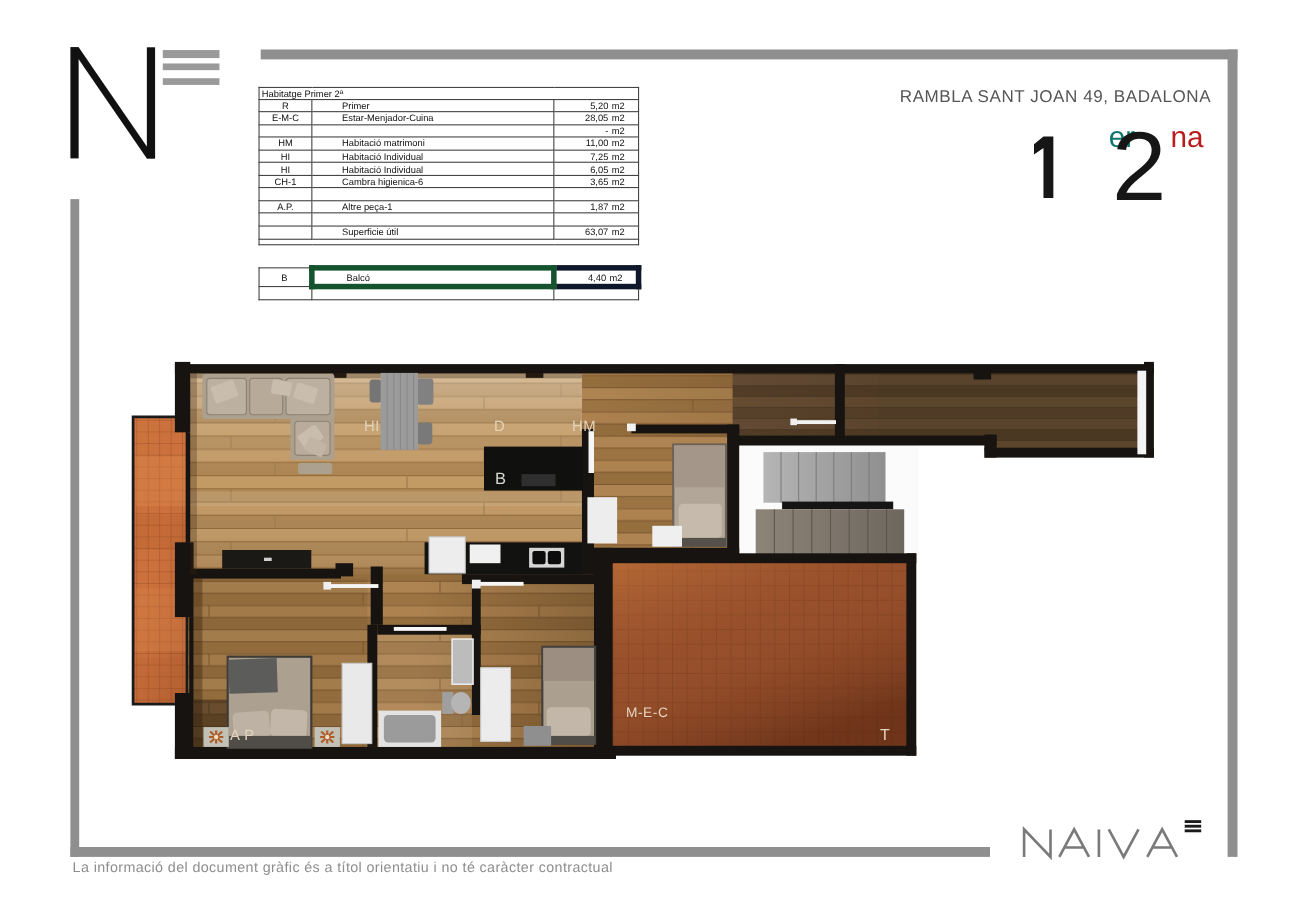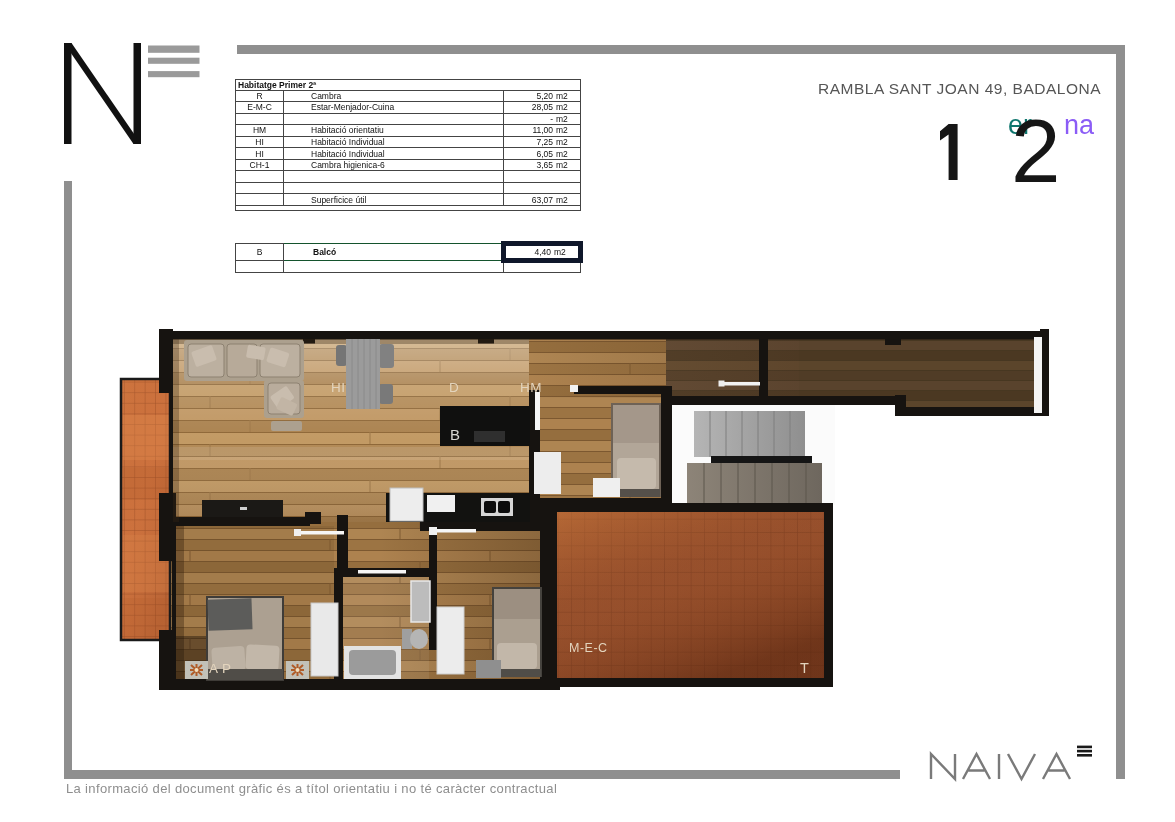--- a/index.html
+++ b/index.html
@@ -39,50 +39,50 @@
 </svg>
 
 <div class="abs" style="left:818px;top:80px;font-size:15.5px;letter-spacing:0.5px;color:#565656;">RAMBLA SANT JOAN 49, BADALONA</div>
 
 <svg class="abs" style="left:931px;top:118px;" width="36" height="68" viewBox="0 0 36 68">
     <path d="M17.6,6 L26.6,6 L26.6,62 L17.6,62 L17.6,16.6 L9,22.4 L9,13.2 Z" fill="#161616"></path>
   </svg>
 <div class="abs" style="left:1008px;top:112px;font-size:27px;color:#0f766e;line-height:1;">er</div>
 
 <div class="abs" style="left:1011px;top:107px;font-size:89px;color:#161616;line-height:1;">2</div>
-<div class="abs" style="left:1064px;top:112px;font-size:27px;color:#8b5cf6;line-height:1;">na</div>
+<div class="abs" style="left:1064px;top:112px;font-size:27px;color:#b91c1c;line-height:1;">na</div>
 
 <table id="areatable">
   <colgroup>
       <col style="width:48px">
       <col style="width:220px">
       <col style="width:77px">
     </colgroup>
   <tbody>
       <tr>
-        <td colspan="3" style="font-weight:bold;height:9.5px;">Habitatge Primer 2ª</td>
+        <td colspan="3" style="font-weight:normal;height:9.5px;">Habitatge Primer 2ª</td>
       </tr>
   <tr>
         <td class="c">R</td>
-        <td class="n">Cambra</td>
+        <td class="n">Primer</td>
         <td class="v">5,20<span class="u">m2</span></td>
       </tr>
   <tr>
         <td class="c">E-M-C</td>
         <td class="n">Estar-Menjador-Cuina</td>
         <td class="v">28,05<span class="u">m2</span></td>
       </tr>
   <tr>
         <td class="c"></td>
         <td class="n"></td>
         <td class="v">-<span class="u">m2</span></td>
       </tr>
   <tr>
         <td class="c">HM</td>
-        <td class="n">Habitació orientatiu</td>
+        <td class="n">Habitació matrimoni</td>
         <td class="v">11,00<span class="u">m2</span></td>
       </tr>
   <tr>
         <td class="c">HI</td>
         <td class="n">Habitació Individual</td>
         <td class="v">7,25<span class="u">m2</span></td>
       </tr>
   <tr>
         <td class="c">HI</td>
         <td class="n">Habitació Individual</td>
@@ -92,45 +92,50 @@
         <td class="c">CH-1</td>
         <td class="n">Cambra higienica-6</td>
         <td class="v">3,65<span class="u">m2</span></td>
       </tr>
   <tr>
         <td class="c"></td>
         <td class="n"></td>
         <td class="v"></td>
       </tr>
   <tr>
+        <td class="c">A.P.</td>
+        <td class="n">Altre peça-1</td>
+        <td class="v">1,87<span class="u">m2</span></td>
+      </tr>
+  <tr>
         <td class="c"></td>
         <td class="n"></td>
         <td class="v"></td>
       </tr>
   <tr>
         <td class="c"></td>
-        <td class="n">Superficice útil</td>
+        <td class="n">Superficie útil</td>
         <td class="v">63,07<span class="u">m2</span></td>
       </tr>
   <tr>
         <td colspan="3" style="height:5px;"></td>
       </tr>
 </tbody>
   </table>
 
 <table id="btable" style="position:absolute;left:235px;top:241px;width:345px;border-collapse:collapse;table-layout:fixed;font-size:8.5px;color:#111;">
   <colgroup>
       <col style="width:48px">
       <col style="width:220px">
       <col style="width:77px">
     </colgroup>
   <tbody>
       <tr>
         <td class="c" style="border:1px solid #444;height:12px;text-align:center;">B</td>
-        <td style="border:1px solid #14532d;padding-left:29px;font-weight:bold;">Balcó</td>
+        <td style="border:5px solid #14532d;padding-left:29px;">Balcó</td>
         <td style="border:5px solid #0f172a;text-align:right;padding-right:27px;position:relative;">4,40<span style="position:absolute;right:6px;top:50%;margin-top:-5px;width:18px;text-align:left;line-height:10px;">m2</span></td>
       </tr>
   <tr>
         <td style="border:1px solid #444;height:11.5px;"></td>
         <td style="border:1px solid #444;"></td>
         <td style="border:1px solid #444;"></td>
       </tr>
 </tbody>
   </table>
 

